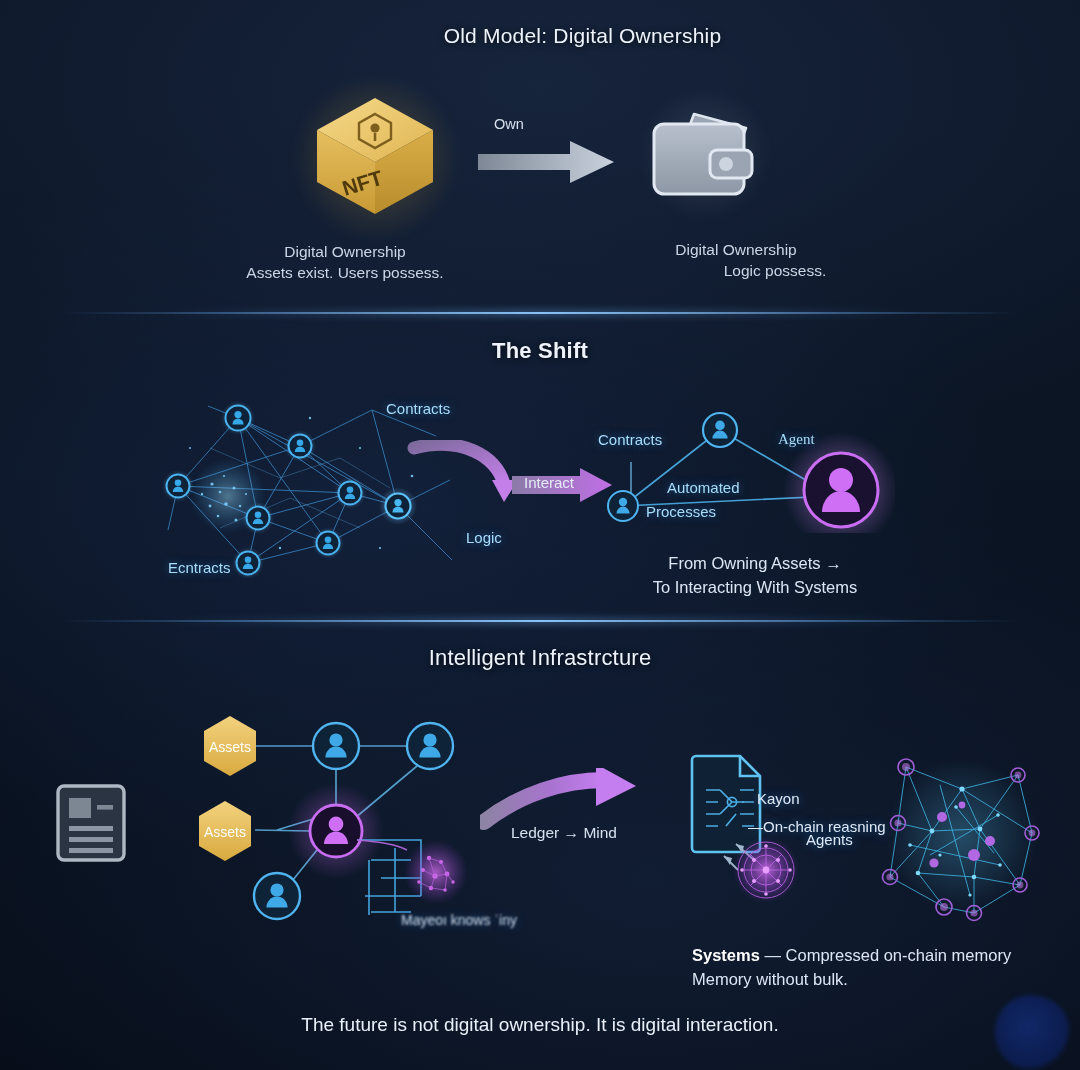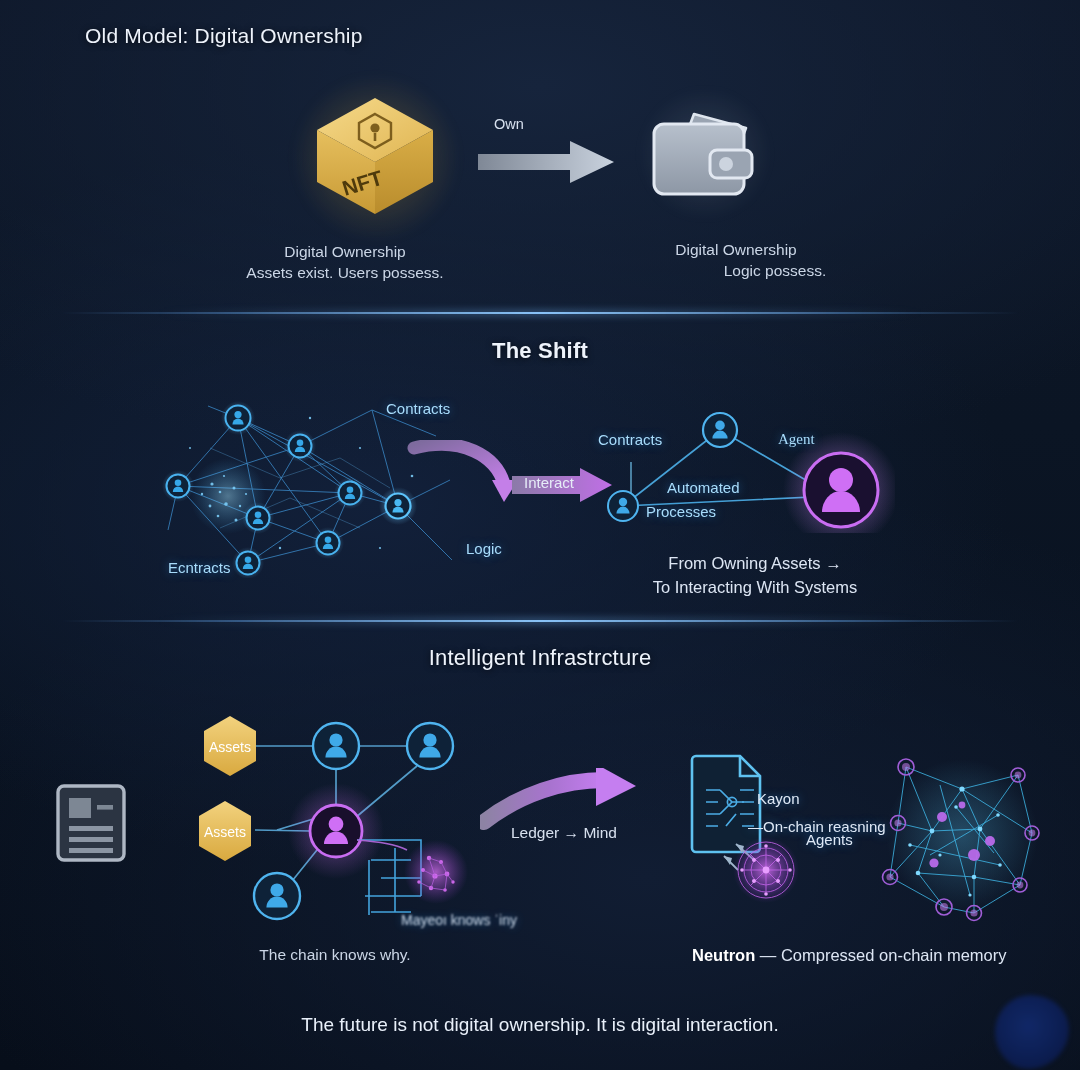--- a/index.html
+++ b/index.html
@@ -79,21 +79,21 @@
     background:radial-gradient(circle at 45% 42%, #12296b 0%, #0d1f55 55%, #0a1640 100%);
     filter:blur(2px); opacity:.95;
   }
 </style>
 </head>
 <body>
 
 <div id="stage">
 
   <div class="abs ctr" style="left:0;top:24px;width:1080px;">
-    <div class="sec-title" style="text-align:left;padding-left:85px;">Old Model: Digital Ownership</div>
+    <div class="sec-title" style="text-align:center;padding-left:85px;">Old Model: Digital Ownership</div>
   </div>
 
   <div class="abs" style="left:311px;top:92px;width:128px;height:128px;">
     <div class="cube-glow"></div>
     <svg width="128" height="128" viewBox="0 0 128 128" style="position:relative;">
       <defs>
         <linearGradient id="gTop" x1="0" y1="0" x2="1" y2="1">
           <stop offset="0%" stop-color="#f5d98a"></stop>
             <stop offset="100%" stop-color="#e0b552"></stop>
         </linearGradient>
@@ -255,21 +255,21 @@
             <circle r="11.5" fill="#0e2238" stroke="#49b2ef" stroke-width="2"></circle>
             <circle cx="0" cy="-3.2" r="3.3" fill="#36a8e8"></circle>
             <path d="M-5.2 6a5.2 5.6 0 0 1 10.4 0z" fill="#36a8e8"></path>
           </g>
       </g>
     </svg>
   </div>
 
   <div class="abs net-label cy" style="left:386px;top:400px;">Contracts</div>
   <div class="abs net-label cy" style="left:168px;top:530px;margin-top:29px;">Ecntracts</div>
-  <div class="abs net-label cy" style="left:466px;top:529px;margin-top:11px;">Logic</div>
+  <div class="abs net-label cy" style="left:466px;top:529px;">Logic</div>
 
   <div class="abs" style="left:400px;top:440px;width:210px;height:80px;">
     <svg width="210" height="80" viewBox="0 0 210 80">
       <defs>
         <linearGradient id="gPurp1" x1="0" y1="0" x2="1" y2="1">
           <stop offset="0%" stop-color="#7e6b9e"></stop>
             <stop offset="100%" stop-color="#c47fe8"></stop>
         </linearGradient>
         <linearGradient id="gPurp2" x1="0" y1="0" x2="1" y2="0">
           <stop offset="0%" stop-color="#8b7aa8"></stop>
@@ -409,23 +409,20 @@
           <circle cx="268" cy="182" r="1.7"></circle>
           <circle cx="234" cy="182" r="1.8"></circle>
       </g>
       <g stroke="#b85fe0" stroke-width=".9" fill="none" opacity=".8">
         <path d="M244 158 L250 176 L262 174 L256 162 Z M250 176 L246 188 L260 190 L262 174 M238 170 L250 176 M268 182 L262 174 M234 182 L246 188"></path>
       </g>
     </svg>
   </div>
   <div class="abs net-label white blurry" style="left:357px;top:912px;font-size:14px;">Mayeoı knows ˈiny</div>
 
-  <div class="abs ctr" style="left:210px;top:945px;width:250px;">
-    <div class="cap">The chain knows why.</div>
-  </div>
 
   <div class="abs" style="left:480px;top:768px;width:165px;height:72px;">
     <svg width="165" height="72" viewBox="0 0 165 72">
       <defs>
         <linearGradient id="gPurp3" x1="0" y1="0" x2="1" y2="0">
           <stop offset="0%" stop-color="#8d83a4"></stop>
             <stop offset="55%" stop-color="#a873cf"></stop>
             <stop offset="100%" stop-color="#c57ef0"></stop>
         </linearGradient>
       </defs>
@@ -537,22 +534,23 @@
           <circle cx="104" cy="168" r="3.6"></circle>
           <circle cx="150" cy="140" r="3.4"></circle>
         <circle cx="162" cy="88" r="3.4"></circle>
           <circle cx="148" cy="30" r="3.4"></circle>
       </g>
     </svg>
   </div>
 
   <div class="abs" style="left:692px;top:944px;width:360px;">
     <div class="tagline">
-      <b>Neutron</b><span> — Compressed on-chain memory</span>
+      <b>Systems</b><span> — Compressed on-chain memory</span>
     </div>
+    <div class="tagline">Memory without bulk.</div>
   </div>
 
   <div class="abs ctr" style="left:0;top:1014px;width:1080px;">
     <div style="font-size:19px;color:#e9f0fa;">The future is not digital ownership. It is digital interaction.</div>
   </div>
 
   <div class="abs corner-blob"></div>
 </div>
 
 </body></html>

